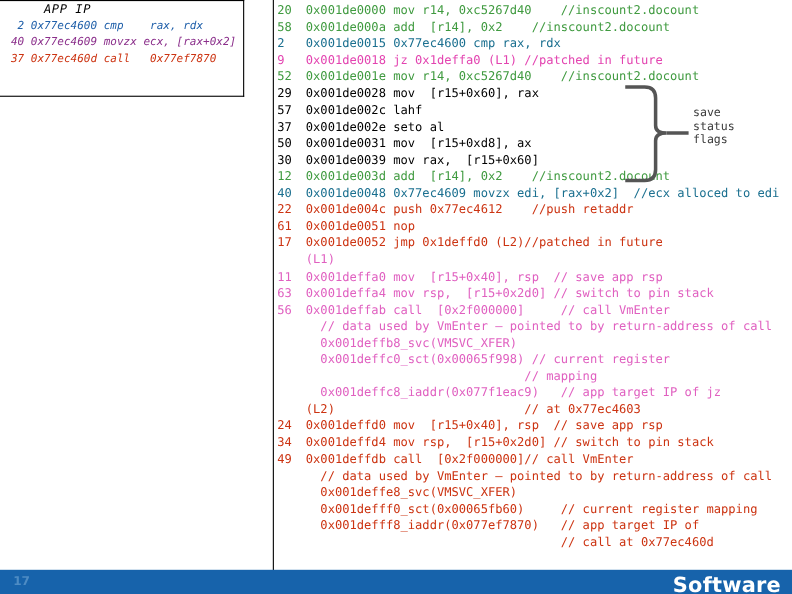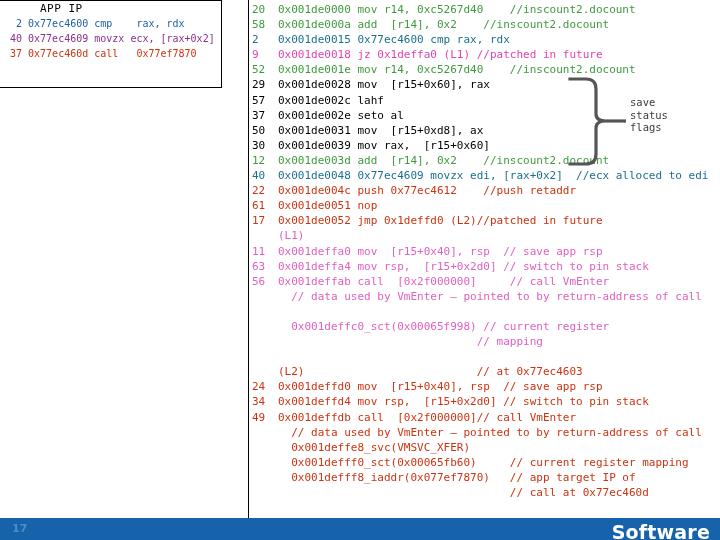--- a/index.html
+++ b/index.html
@@ -20,20 +20,21 @@
     position: absolute;
     left: 0px;
     top: 0px;
     width: 222px;
     height: 88px;
     border: 1px solid #000000;
     border-left: none;
     box-sizing: border-box;
     background: #ffffff;
     overflow: hidden;
+    font-style: italic;
   }
   #app-ip-title {
     font-family: "DejaVu Sans Mono", "Liberation Mono", monospace;
     font-size: 11px;
     color: #000000;
     padding: 1px 0 1px 40px;
     letter-spacing: 0.5px;
     white-space: pre;
   }
   .app-row {
@@ -161,24 +162,24 @@
       <div class="vm-row" style="color: rgb(63, 154, 63);"><span class="cnt">12</span><span class="sp"> </span><span>0x001de003d add  [r14], 0x2    //inscount2.docount</span></div>
       <div class="vm-row" style="color: rgb(26, 111, 143);"><span class="cnt">40</span><span class="sp"> </span><span>0x001de0048 0x77ec4609 movzx edi, [rax+0x2]  //ecx alloced to edi</span></div>
       <div class="vm-row" style="color: rgb(204, 51, 17);"><span class="cnt">22</span><span class="sp"> </span><span>0x001de004c push 0x77ec4612    //push retaddr</span></div>
       <div class="vm-row" style="color: rgb(204, 51, 17);"><span class="cnt">61</span><span class="sp"> </span><span>0x001de0051 nop</span></div>
       <div class="vm-row" style="color: rgb(204, 51, 17);"><span class="cnt">17</span><span class="sp"> </span><span>0x001de0052 jmp 0x1deffd0 (L2)//patched in future</span></div>
       <div class="vm-row" style="color: rgb(224, 96, 192);"><span class="cnt"></span><span class="sp"> </span><span>(L1)</span></div>
       <div class="vm-row" style="color: rgb(224, 96, 192);"><span class="cnt">11</span><span class="sp"> </span><span>0x001deffa0 mov  [r15+0x40], rsp  // save app rsp</span></div>
       <div class="vm-row" style="color: rgb(224, 96, 192);"><span class="cnt">63</span><span class="sp"> </span><span>0x001deffa4 mov rsp,  [r15+0x2d0] // switch to pin stack</span></div>
       <div class="vm-row" style="color: rgb(224, 96, 192);"><span class="cnt">56</span><span class="sp"> </span><span>0x001deffab call  [0x2f000000]     // call VmEnter</span></div>
       <div class="vm-row" style="color: rgb(224, 96, 192);"><span class="cnt"></span><span class="sp"> </span><span>  // data used by VmEnter — pointed to by return-address of call</span></div>
-      <div class="vm-row" style="color: rgb(224, 96, 192);"><span class="cnt"></span><span class="sp"> </span></div>
+      <div class="vm-row" style="color: rgb(224, 96, 192);"><span class="cnt"></span><span class="sp"> </span><span>  0x001deffb8_svc(VMSVC_XFER)</span></div>
       <div class="vm-row" style="color: rgb(224, 96, 192);"><span class="cnt"></span><span class="sp"> </span><span>  0x001deffc0_sct(0x00065f998) // current register</span></div>
       <div class="vm-row" style="color: rgb(224, 96, 192);"><span class="cnt"></span><span class="sp"> </span><span>                              // mapping</span></div>
-      <div class="vm-row" style="color: rgb(224, 96, 192);"><span class="cnt"></span><span class="sp"> </span></div>
+      <div class="vm-row" style="color: rgb(224, 96, 192);"><span class="cnt"></span><span class="sp"> </span><span>  0x001deffc8_iaddr(0x077f1eac9)   // app target IP of jz</span></div>
       <div class="vm-row" style="color: rgb(204, 51, 17);"><span class="cnt"></span><span class="sp"> </span><span>(L2)                          // at 0x77ec4603</span></div>
       <div class="vm-row" style="color: rgb(204, 51, 17);"><span class="cnt">24</span><span class="sp"> </span><span>0x001deffd0 mov  [r15+0x40], rsp  // save app rsp</span></div>
       <div class="vm-row" style="color: rgb(204, 51, 17);"><span class="cnt">34</span><span class="sp"> </span><span>0x001deffd4 mov rsp,  [r15+0x2d0] // switch to pin stack</span></div>
       <div class="vm-row" style="color: rgb(204, 51, 17);"><span class="cnt">49</span><span class="sp"> </span><span>0x001deffdb call  [0x2f000000]// call VmEnter</span></div>
       <div class="vm-row" style="color: rgb(204, 51, 17);"><span class="cnt"></span><span class="sp"> </span><span>  // data used by VmEnter — pointed to by return-address of call</span></div>
       <div class="vm-row" style="color: rgb(204, 51, 17);"><span class="cnt"></span><span class="sp"> </span><span>  0x001deffe8_svc(VMSVC_XFER)</span></div>
       <div class="vm-row" style="color: rgb(204, 51, 17);"><span class="cnt"></span><span class="sp"> </span><span>  0x001defff0_sct(0x00065fb60)     // current register mapping</span></div>
       <div class="vm-row" style="color: rgb(204, 51, 17);"><span class="cnt"></span><span class="sp"> </span><span>  0x001defff8_iaddr(0x077ef7870)   // app target IP of</span></div>
       <div class="vm-row" style="color: rgb(204, 51, 17);"><span class="cnt"></span><span class="sp"> </span><span>                                   // call at 0x77ec460d</span></div>
     </div>

